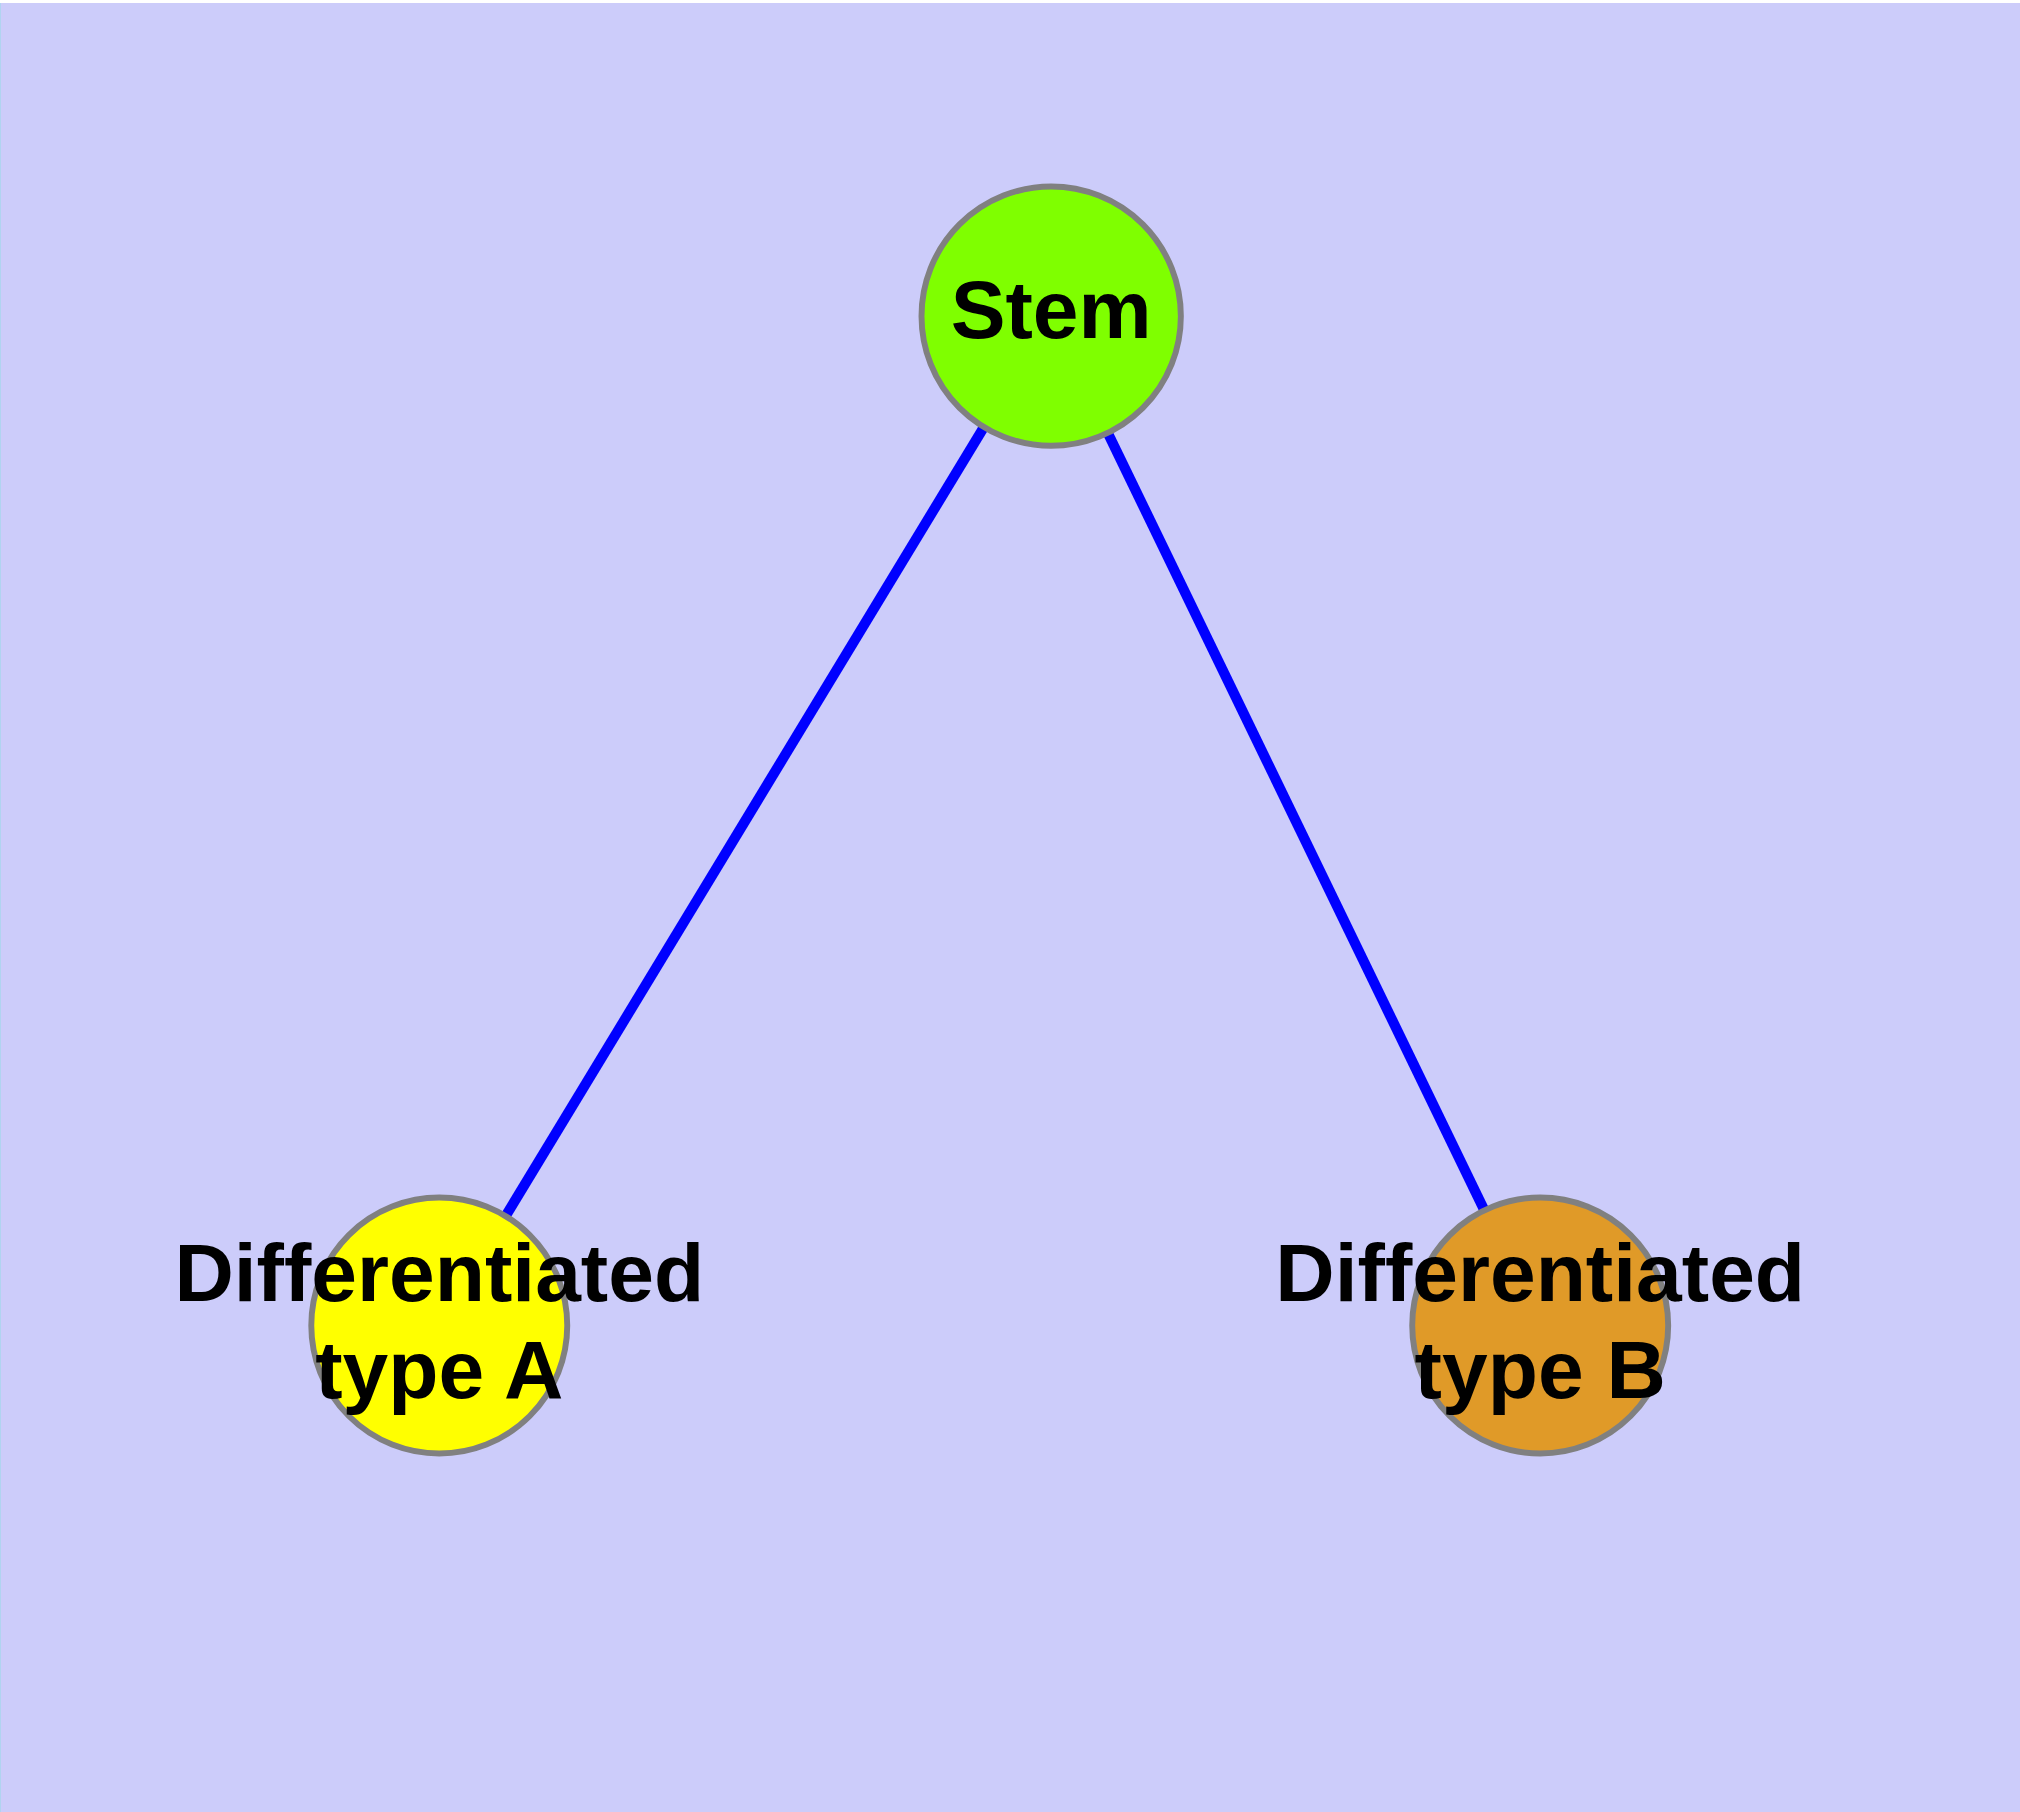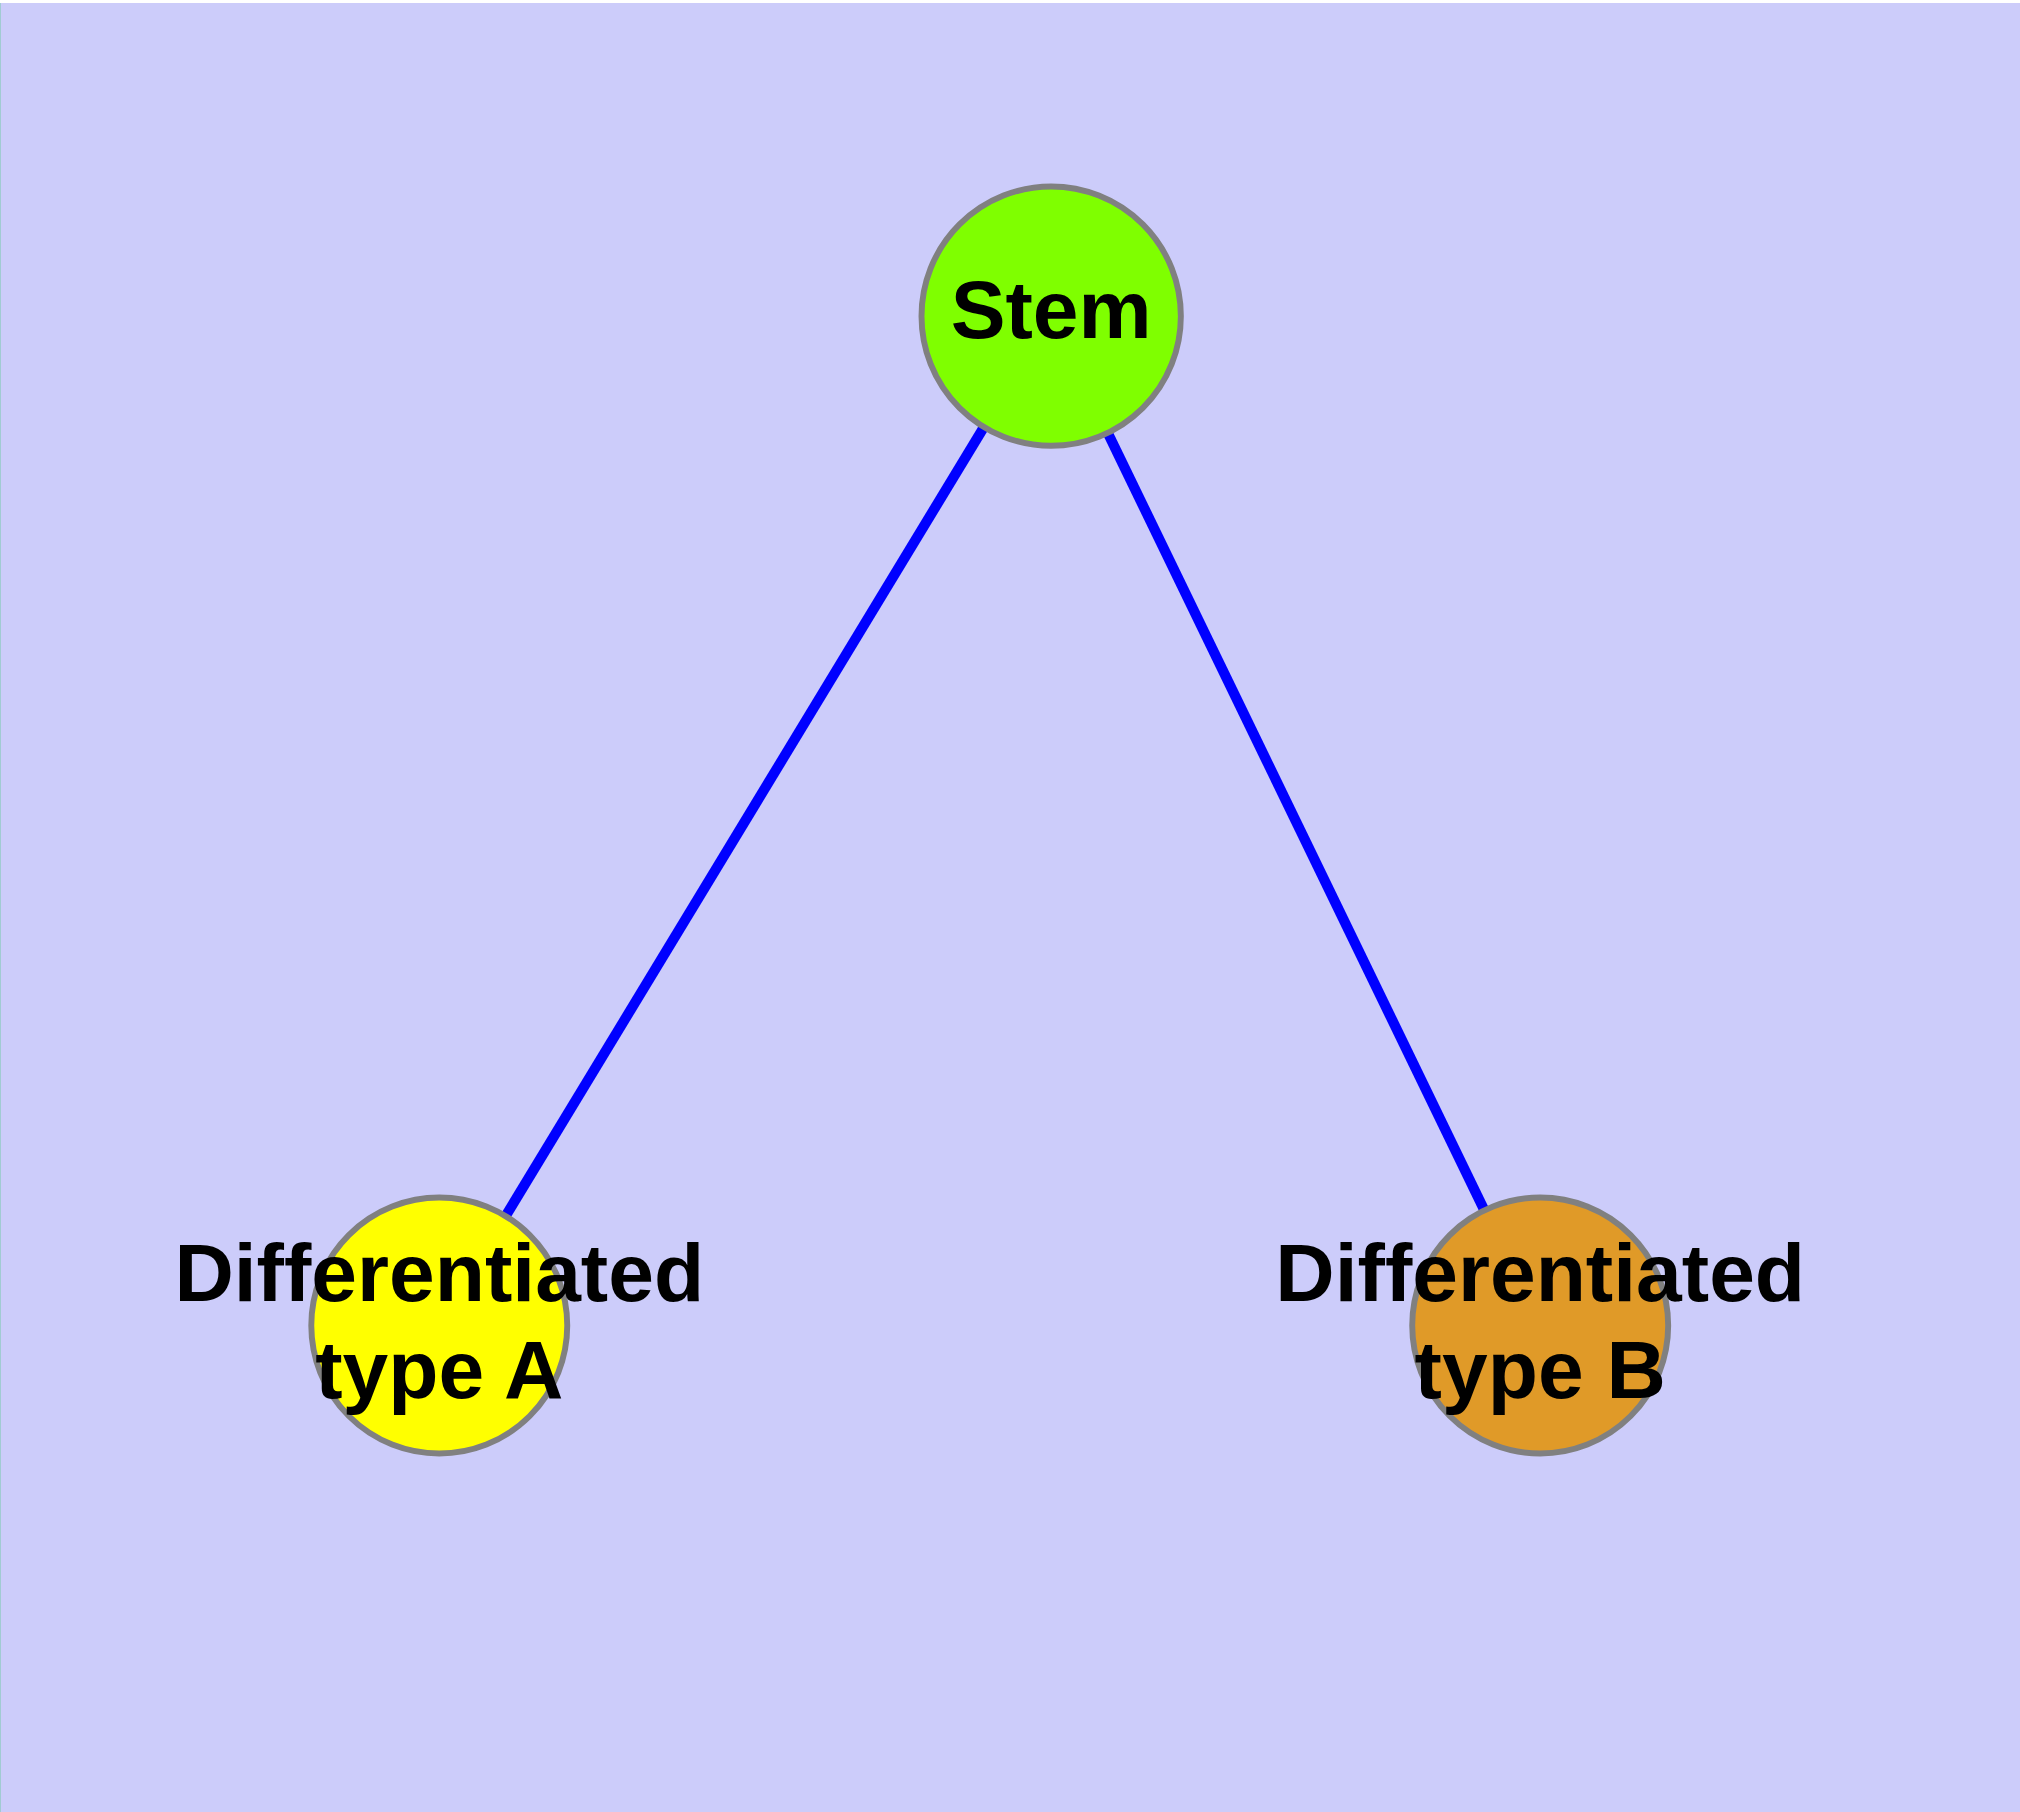--- a/index.html
+++ b/index.html
@@ -10,21 +10,21 @@
   body {
     width: 2021px;
     height: 1812px;
     overflow: hidden;
     font-family: "Liberation Sans", sans-serif;
   }
   #graph-canvas {
     position: relative;
     width: 2021px;
     height: 1812px;
-    background: #22c55e;
+    background: #5eead4;
     overflow: hidden;
   }
   #graph-svg {
     position: absolute;
     left: 0;
     top: 0;
     width: 2021px;
     height: 1812px;
     display: block;
   }

